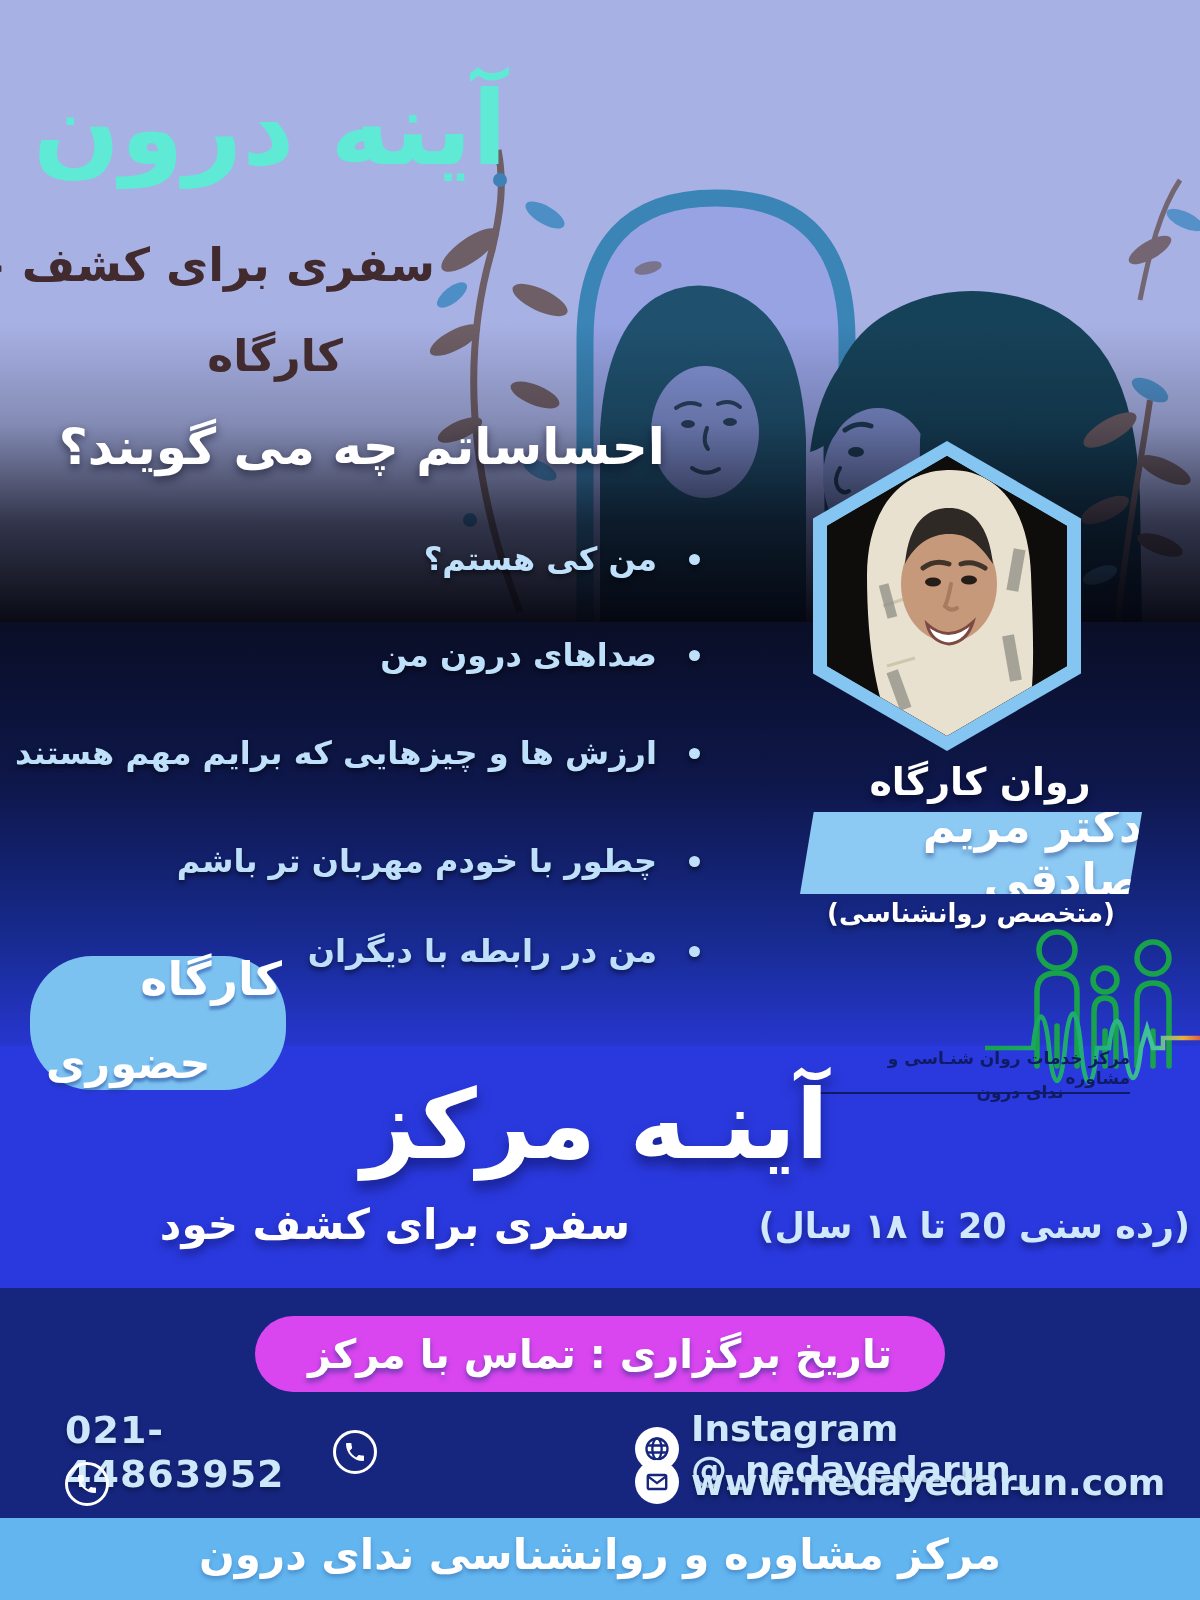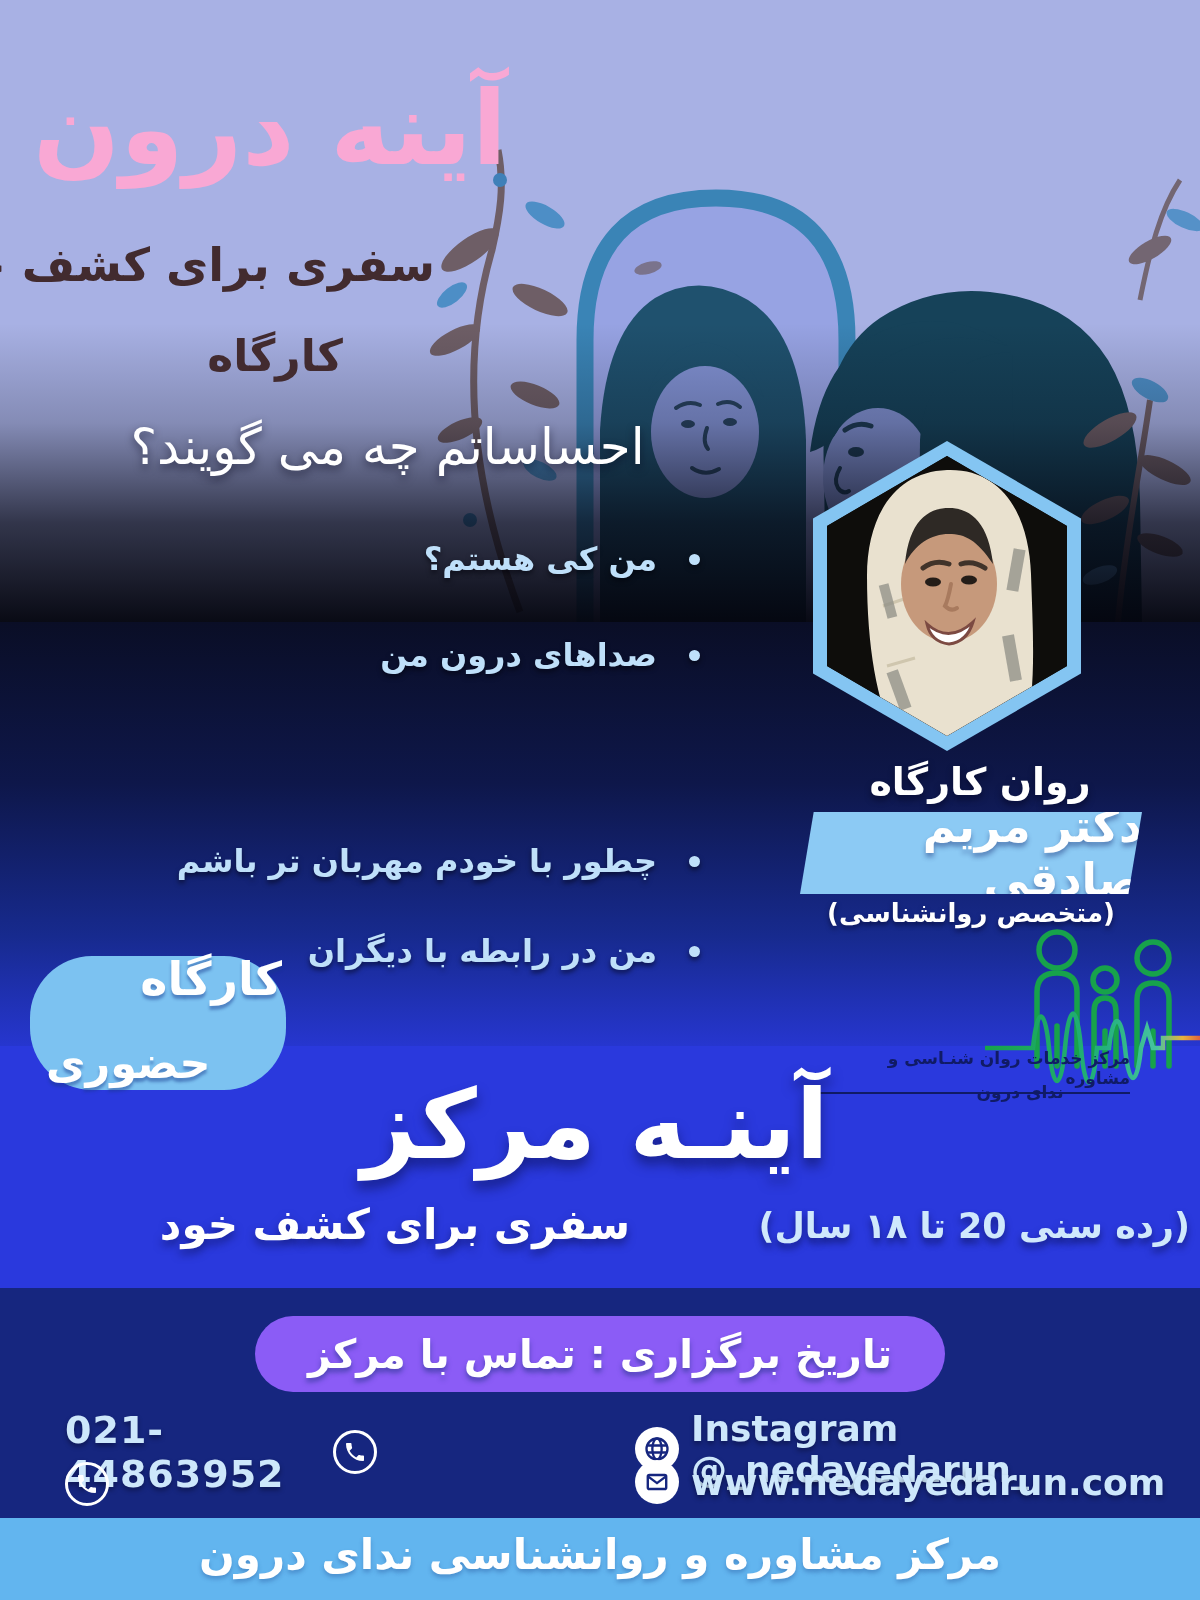--- a/index.html
+++ b/index.html
@@ -17,27 +17,27 @@
     background:linear-gradient(180deg,#0a0e26 0%,#0e174a 38%,#172a8e 74%,#2636cf 100%);}
   .bg-band{position:absolute;left:0;top:1046px;width:1200px;height:242px;background:#2a39dd;}
   .bg-navy{position:absolute;left:0;top:1288px;width:1200px;height:230px;background:#16267f;}
   .bg-footer{position:absolute;left:0;top:1518px;width:1200px;height:82px;background:#62b5ef;}
 
   .fa{direction:rtl;unicode-bidi:isolate;}
   .ltr{direction:ltr;unicode-bidi:isolate;}
 
   
   .hero-title{position:absolute;left:20px;top:58px;width:500px;text-align:center;
-    font-size:102px;font-weight:bold;color:#f9a8d4;line-height:1.4;white-space:nowrap;}
+    font-size:102px;font-weight:bold;color:#5eead4;line-height:1.4;white-space:nowrap;}
   .hero-subtitle{position:absolute;left:25px;top:238px;width:410px;text-align:center;
     font-size:46px;font-weight:bold;color:#422b2f;white-space:nowrap;}
   .hero-workshop{position:absolute;left:75px;top:330px;width:400px;text-align:center;
     font-size:44px;font-weight:bold;color:#422b2f;}
   .hero-question{position:absolute;left:110px;top:418px;width:555px;text-align:center;
-    font-size:50px;font-weight:normal;color:#ffffff;white-space:nowrap;
+    font-size:50px;font-weight:bold;color:#ffffff;white-space:nowrap;
     text-shadow:0 4px 8px rgba(10,10,30,.55);}
 
   
   .bullet-row{position:absolute;right:500px;display:flex;align-items:center;gap:32px;
     direction:rtl;color:#bfe0fa;font-weight:bold;font-size:32px;white-space:nowrap;
     text-shadow:0 3px 5px rgba(0,0,10,.55);}
   .bullet-dot{width:11px;height:11px;border-radius:50%;background:#bfe0fa;flex:0 0 auto;
     box-shadow:0 3px 5px rgba(0,0,10,.55);}
 
   
@@ -76,21 +76,21 @@
     font-size:96px;font-weight:bold;color:#fff;white-space:nowrap;line-height:1.4;
     text-shadow:0 8px 12px rgba(8,12,70,.5);}
   .band-subtitle{position:absolute;left:160px;top:1200px;width:470px;text-align:center;
     font-size:42px;font-weight:bold;color:#fff;white-space:nowrap;
     text-shadow:0 5px 8px rgba(8,12,70,.5);}
   .band-age{position:absolute;left:780px;top:1206px;width:410px;text-align:center;
     font-size:35px;font-weight:bold;color:#cfe8fc;white-space:nowrap;
     text-shadow:0 5px 7px rgba(8,12,70,.55);}
 
   
-  .pill{position:absolute;left:255px;top:1316px;width:690px;height:76px;background:#8b5cf6;
+  .pill{position:absolute;left:255px;top:1316px;width:690px;height:76px;background:#d946ef;
     border-radius:42px;display:flex;align-items:center;justify-content:center;}
   .pill .pill-text{font-size:40px;font-weight:bold;color:#fff;text-shadow:0 4px 5px rgba(20,45,120,.5);}
 
   
   .contact-text{color:#cde7fb;font-weight:bold;text-shadow:0 3px 5px rgba(0,0,20,.4);}
   .phone-row{position:absolute;left:65px;width:312px;display:flex;align-items:center;justify-content:space-between;gap:42px;}
   .phone-row .num{font-size:38px;letter-spacing:1px;}
   .icon-outline{width:44px;height:44px;border:3px solid #fff;border-radius:50%;
     display:flex;align-items:center;justify-content:center;flex:0 0 auto;}
   .icon-solid{width:44px;height:44px;background:#fff;border-radius:50%;
@@ -187,20 +187,24 @@
   <div class="hero-workshop fa">کارگاه</div>
   <div class="hero-question fa">احساساتم چه می گویند؟</div>
 
   <div class="bullet-row" style="top:540px">
     <span class="bullet-dot"></span>
     <span class="fa">من کی هستم؟</span>
   </div>
   <div class="bullet-row" style="top:636px">
     <span class="bullet-dot"></span>
     <span class="fa">صداهای درون من</span>
+  </div>
+  <div class="bullet-row" style="top:734px">
+    <span class="bullet-dot"></span>
+    <span class="fa">ارزش ها و چیزهایی که برایم مهم هستند</span>
   </div>
   <div class="bullet-row" style="top:842px">
     <span class="bullet-dot"></span>
     <span class="fa">چطور با خودم مهربان تر باشم</span>
   </div>
   <div class="bullet-row" style="top:932px">
     <span class="bullet-dot"></span>
     <span class="fa">من در رابطه با دیگران</span>
   </div>
 

